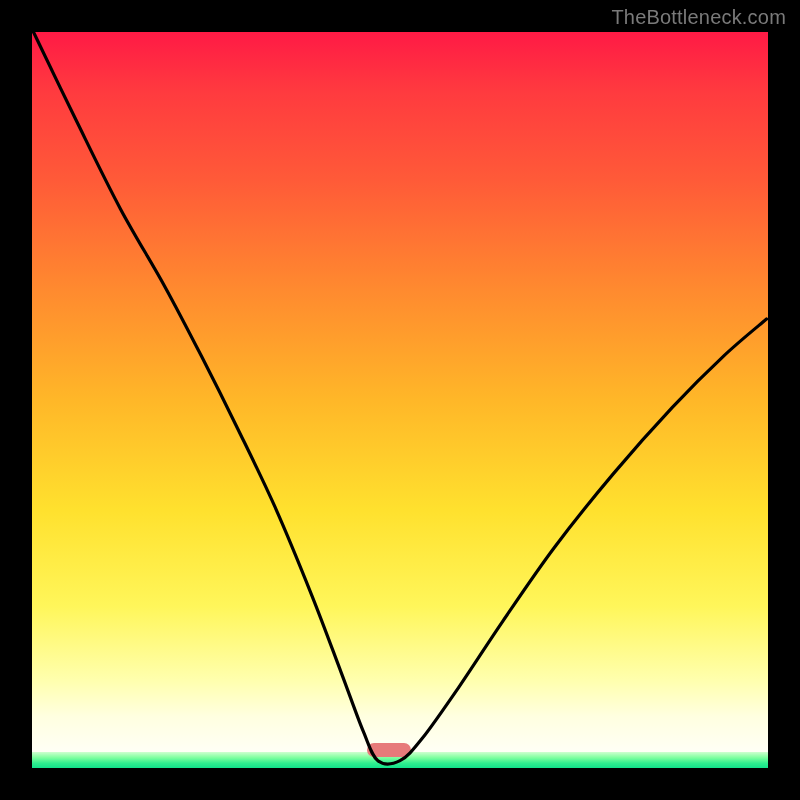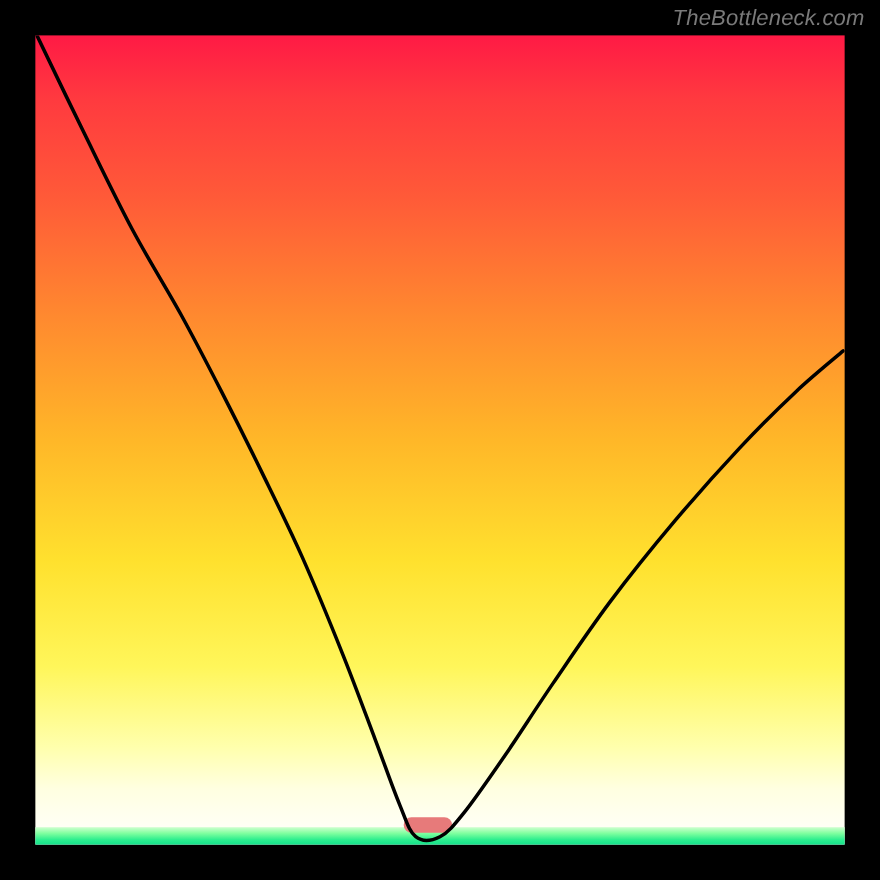--- a/index.html
+++ b/index.html
@@ -74,21 +74,20 @@
     inset: 0;
   }
   .watermark {
     position: absolute;
     top: 6px;
     right: 14px;
     color: #7a7a7a;
     font-size: 20px;
     letter-spacing: 0.2px;
     user-select: none;
-    font-style: italic;
   }
 </style>
 </head>
 <body>
 
 <div class="frame">
   <div class="plot-area">
     <div class="gradient"></div>
     <div class="green-band"></div>
     <div class="cap" id="cap" style="width: 44.16px; left: 334.88px;"></div>

